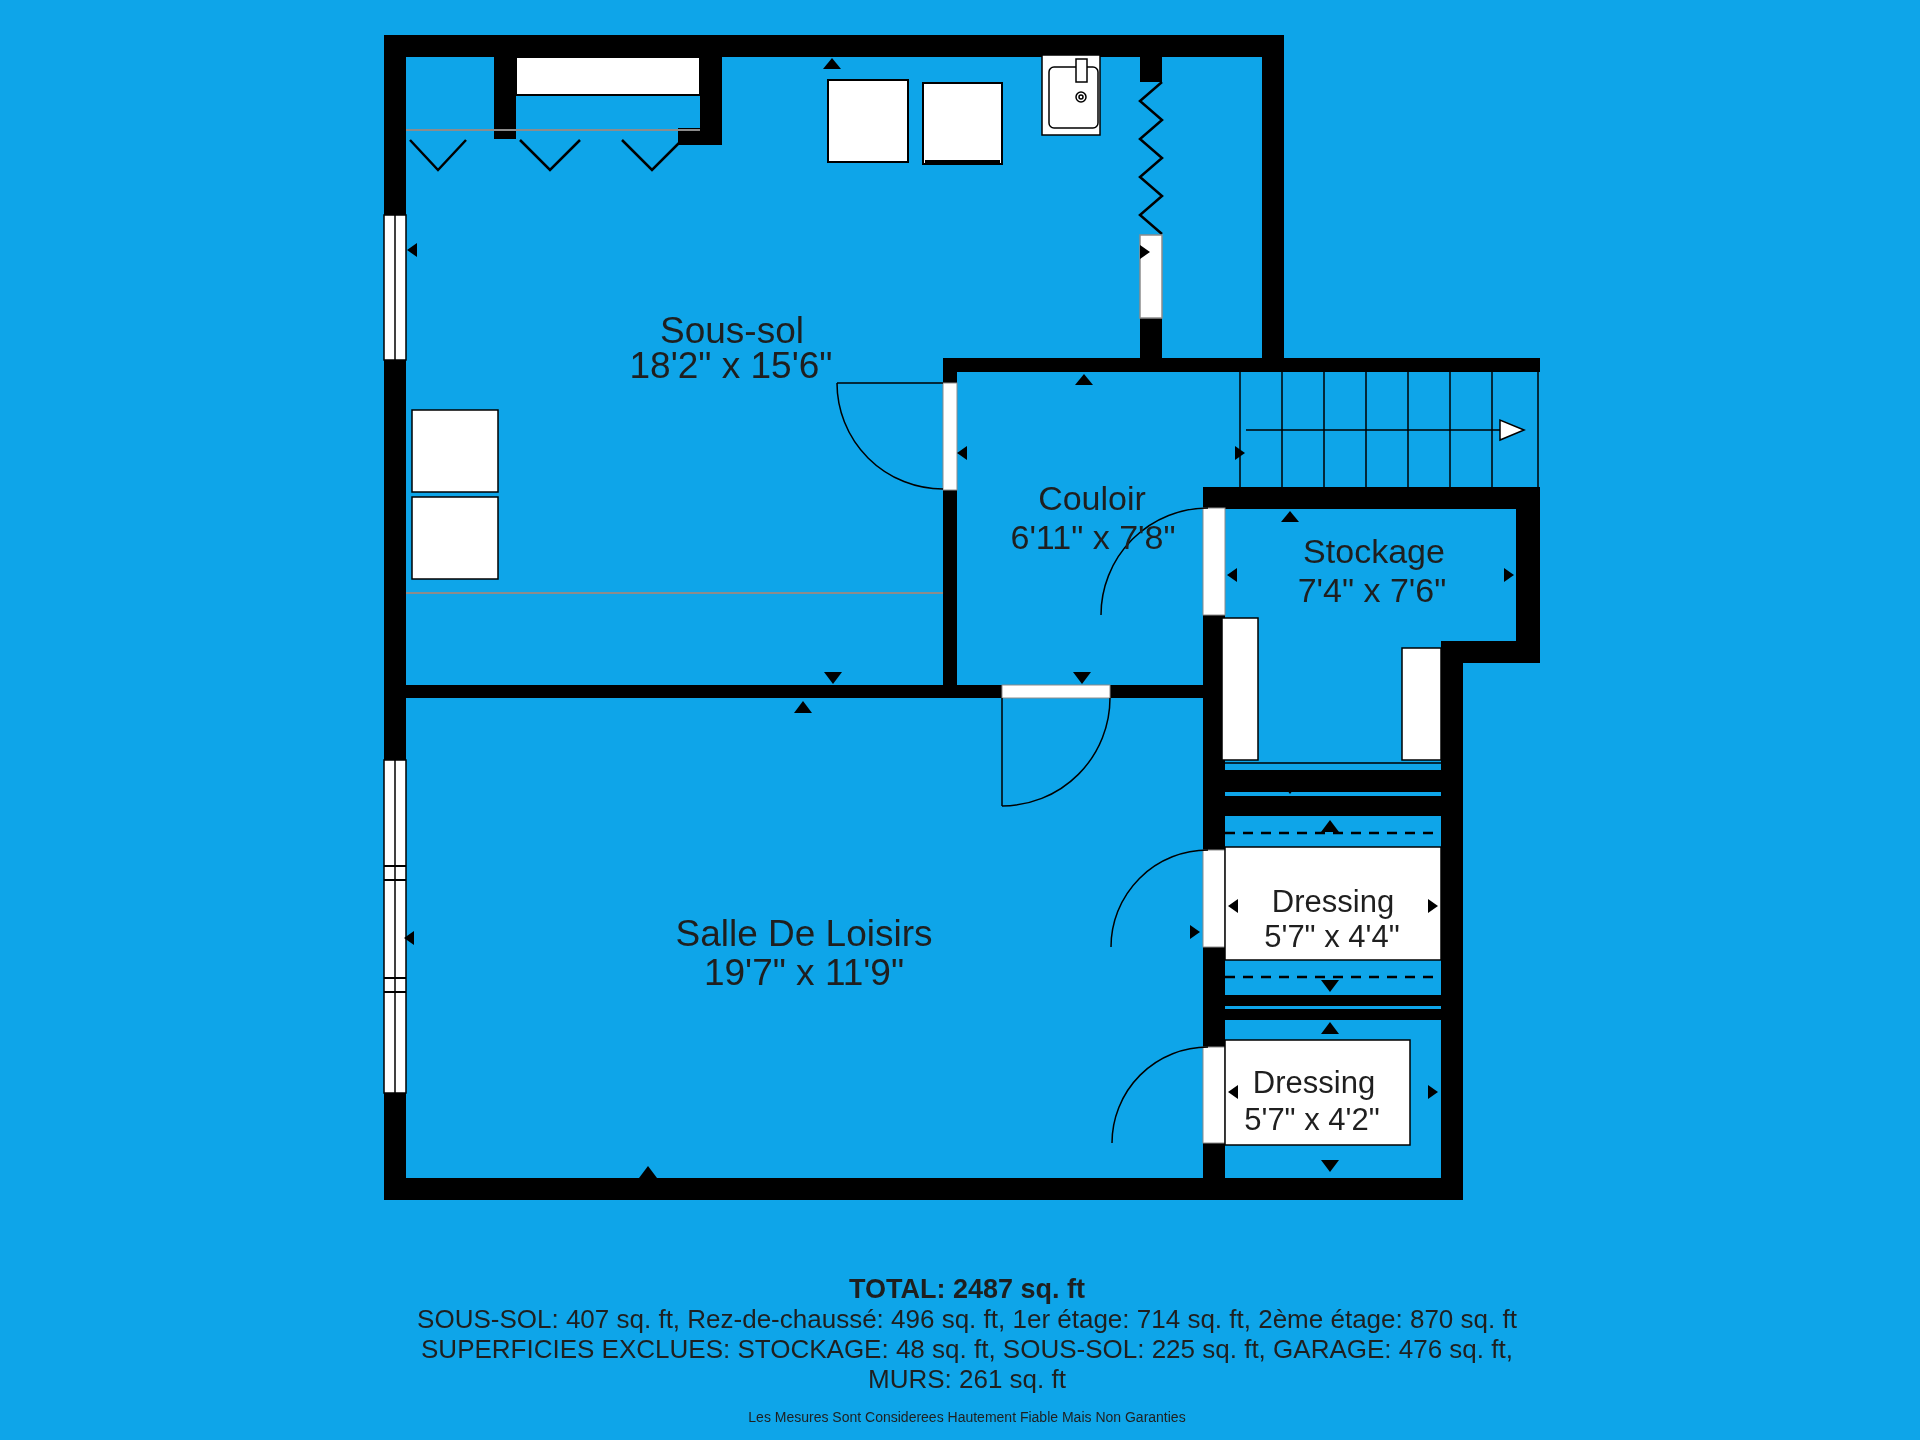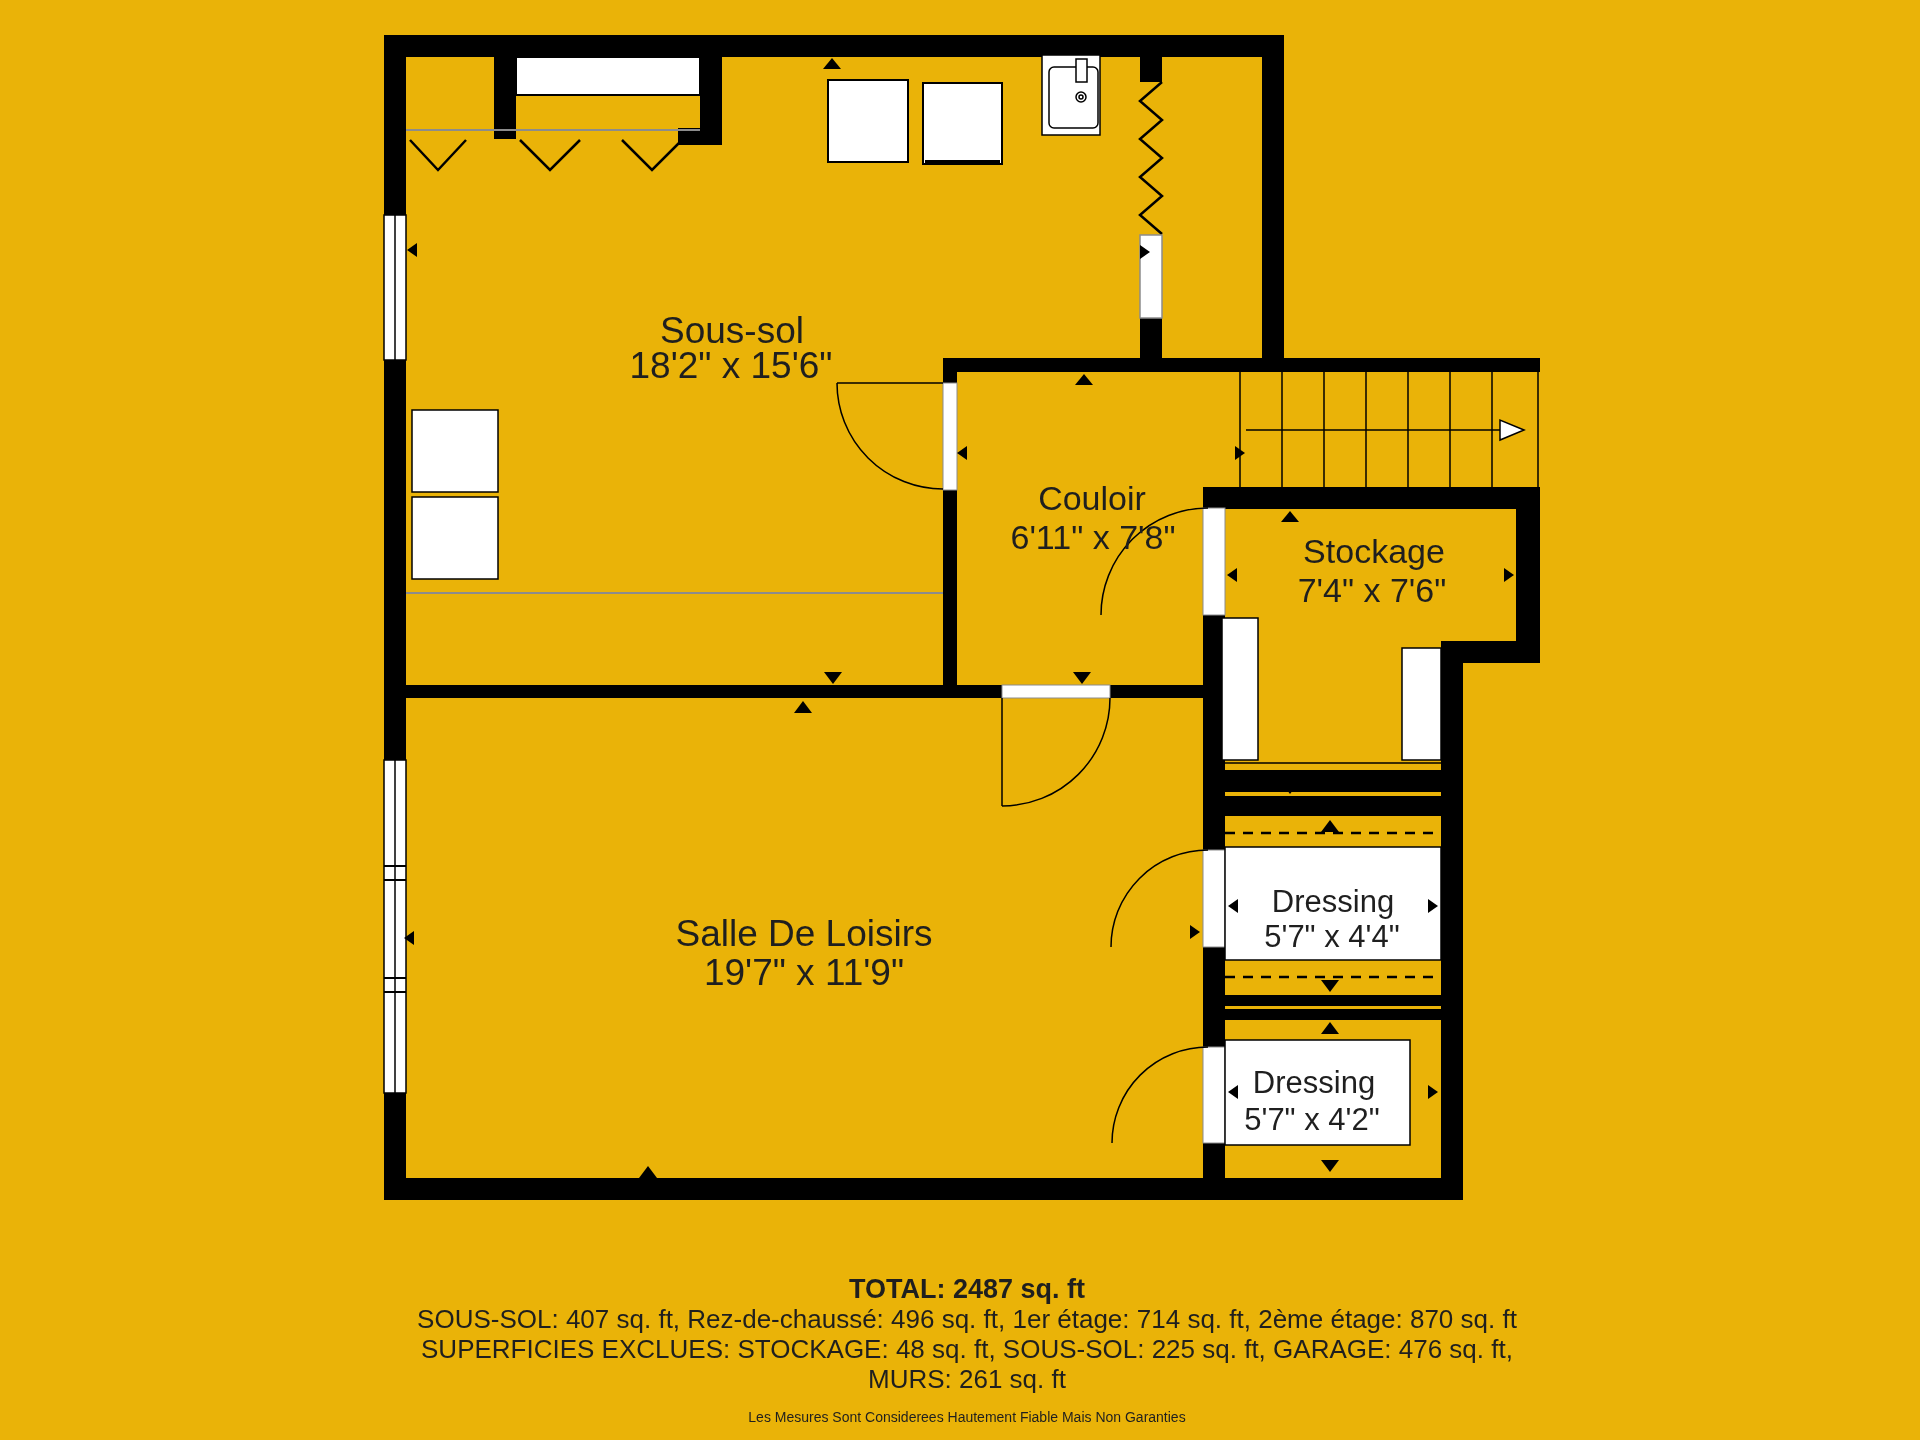--- a/index.html
+++ b/index.html
@@ -1,16 +1,16 @@
 <!DOCTYPE html>
 <html><head>
 <meta charset="utf-8">
 <style>
   html,body{margin:0;padding:0;background:#ffffff;}
-  .page{width:1920px;height:1440px;position:relative;background:#eab308;
+  .page{width:1920px;height:1440px;position:relative;background:#0ea5e9;
         font-family:"Liberation Sans", sans-serif;}
   svg{position:absolute;left:0;top:0;}
   text{fill:#1f1f1f;}
   .room-name{font-size:37px;}
   .room-dims{font-size:37px;}
   .room-name-med{font-size:34px;}
   .room-dims-med{font-size:34px;}
   .room-name-sm{font-size:31px;}
   .room-dims-sm{font-size:31px;}
   .sum-bold{font-size:27px;font-weight:bold;}

